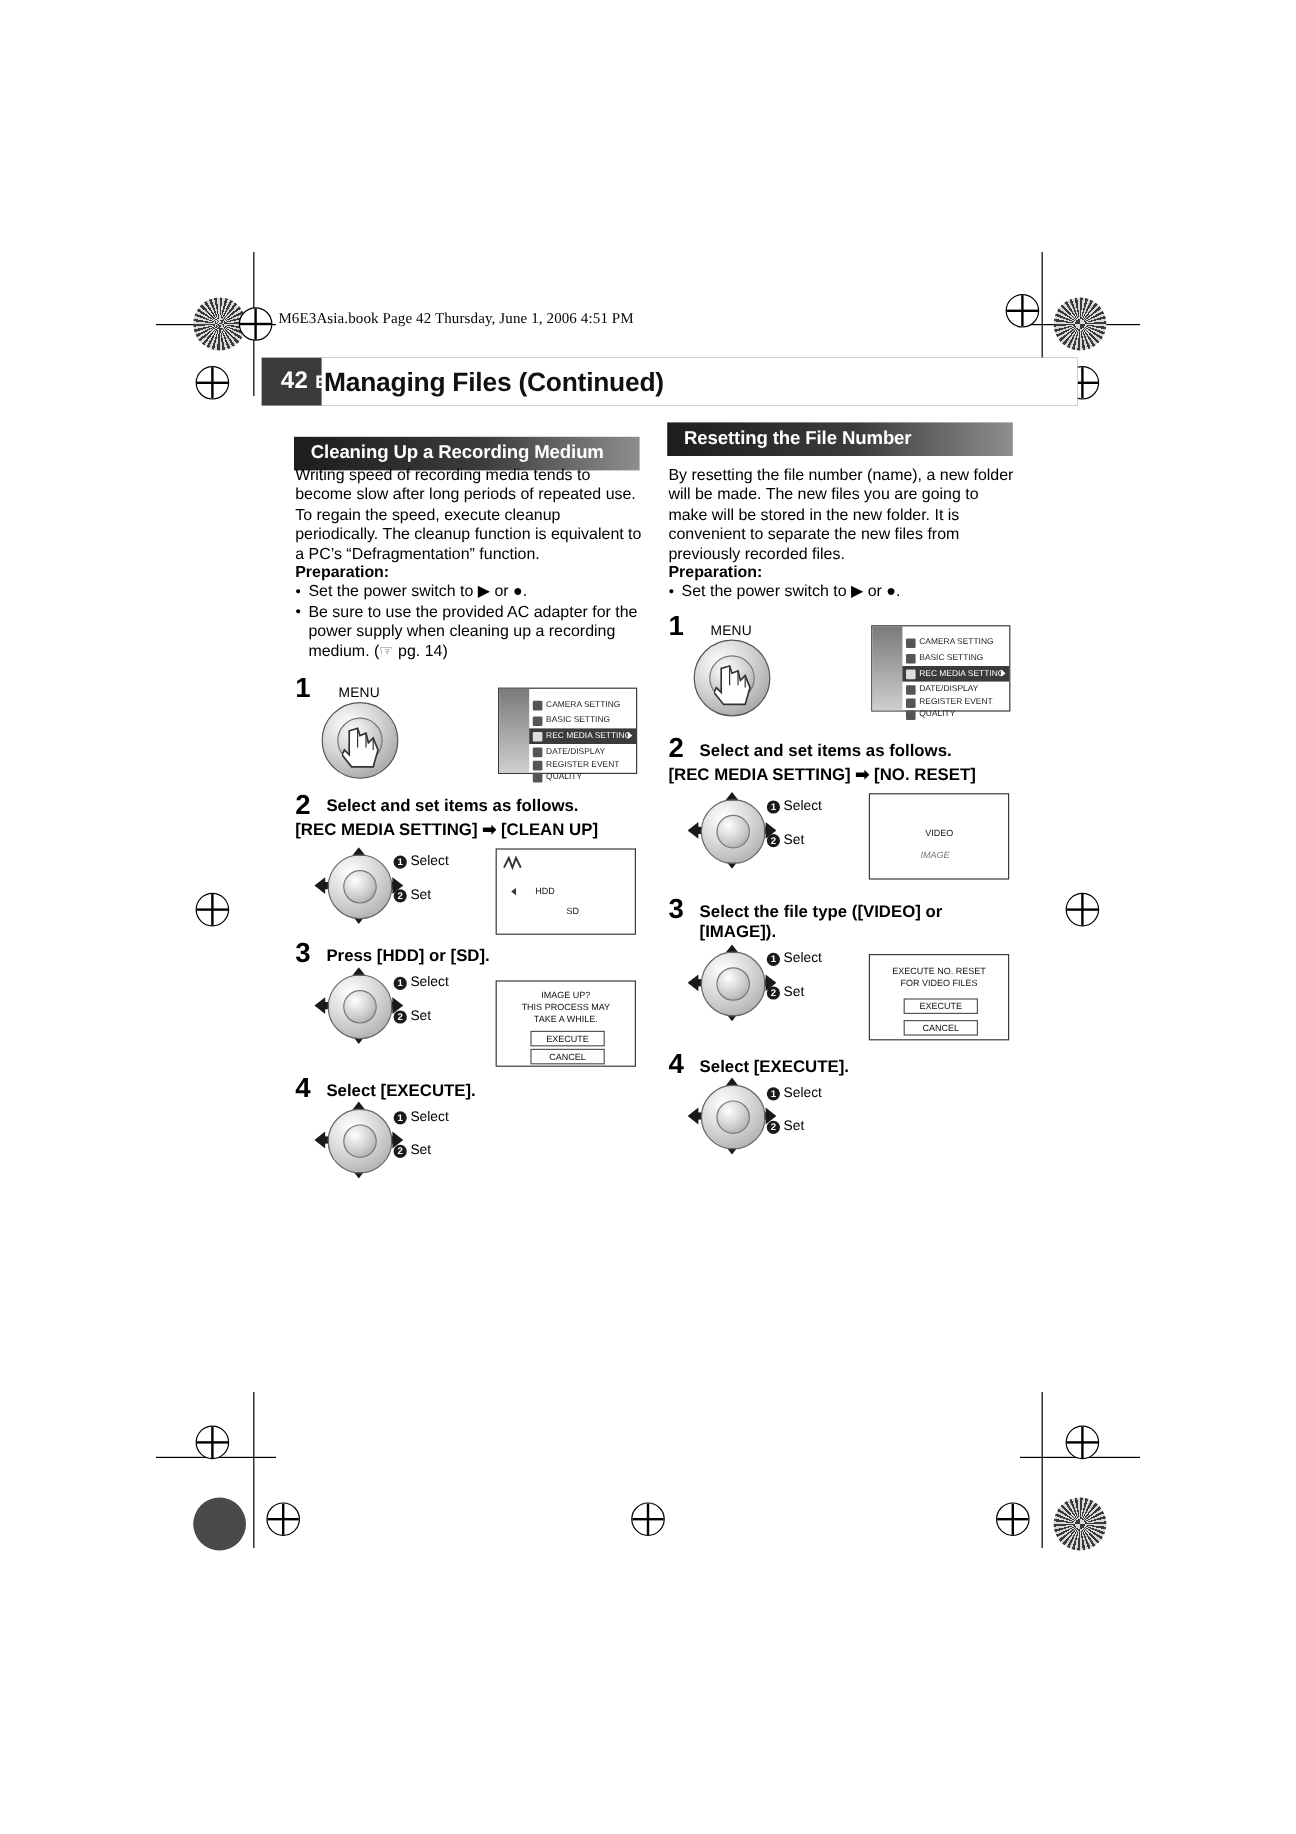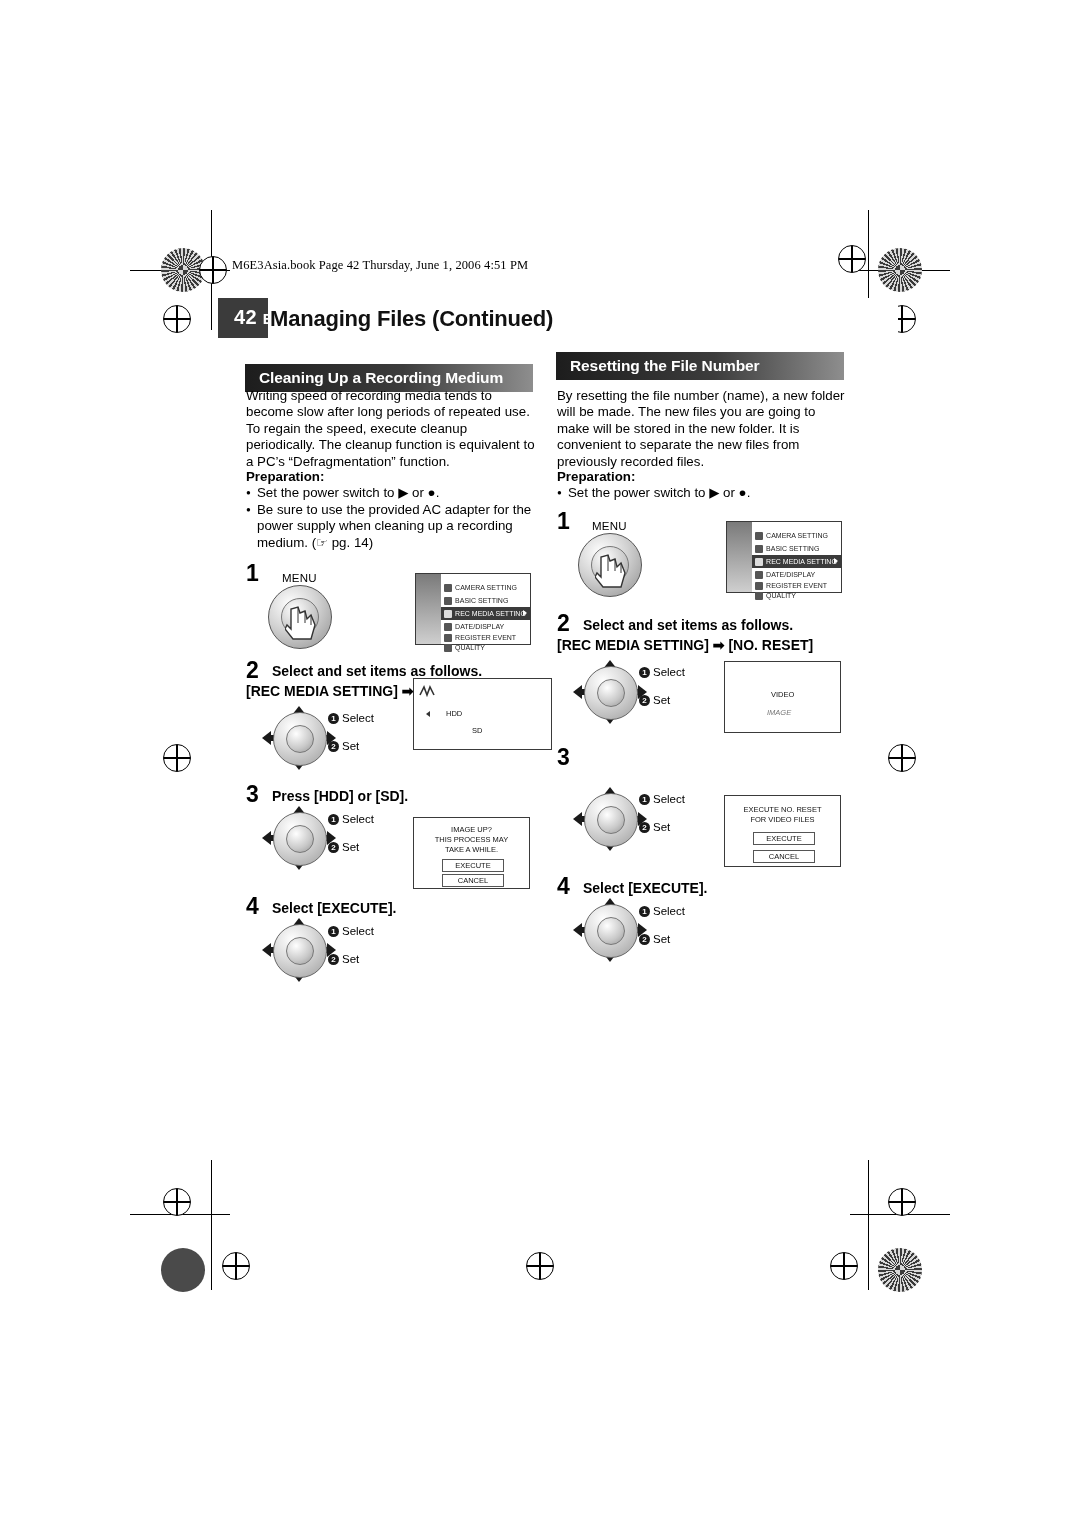--- a/index.html
+++ b/index.html
@@ -275,21 +275,21 @@
   </div>
   <div class="numlabel" style="left:328px; top:712px;">
     <span class="circnum">1</span>
     <span>Select</span>
   </div>
   <div class="numlabel" style="left:328px; top:740px;">
     <span class="circnum">2</span>
     <span>Set</span>
   </div>
 
-  <div class="panel" style="left:413px; top:678px; width:139px; height:72px;">
+  <div class="panel" style="left:413px; top:707px; width:117px; height:72px;">
     <div style="position:absolute; left:4px; top:4px; width:18px; height:12px;">
       <svg viewBox="0 0 18 12" width="18" height="12">
           <path d="M2 10 L6 2 L9 10 L12 2 L16 10" stroke="#333" fill="none" stroke-width="1.6"></path>
         </svg>
     </div>
     <div class="leftcaret" style="left:12px; top:32px;"></div>
     <div class="pitem" style="left:32px; top:30px;">HDD</div>
     <div class="pitem" style="left:32px; top:47px;margin-left:26px;">SD</div>
   </div>
 
@@ -430,20 +430,21 @@
     <span class="circnum">2</span>
     <span>Set</span>
   </div>
 
   <div class="panel" style="left:724px; top:661px; width:117px; height:72px;">
     <div class="pitem" style="left:46px; top:28px;">VIDEO</div>
     <div class="pitem" style="left:42px; top:46px; color:#777;font-style:italic;">IMAGE</div>
   </div>
 
   <div class="stepnum" style="left:557px; top:744px;">3</div>
+  <div class="steptext" style="left:583px; top:751px; width:262px;">Select the file type ([VIDEO] or [IMAGE]).</div>
 
   <div class="stick" style="left:573px; top:787px;">
     <svg viewBox="0 0 74 64" width="74" height="64">
       <path d="M37 0 l7 9 h-14 z" fill="#1a1a1a"></path>
       <rect x="34" y="8" width="6" height="8" fill="#1a1a1a"></rect>
       <path d="M37 64 l7 -9 h-14 z" fill="#1a1a1a"></path>
       <rect x="34" y="48" width="6" height="8" fill="#1a1a1a"></rect>
       <path d="M0 32 l9 -7 v14 z" fill="#1a1a1a"></path>
       <rect x="8" y="29" width="8" height="6" fill="#1a1a1a"></rect>
       <path d="M74 32 l-9 -7 v14 z" fill="#1a1a1a"></path>

